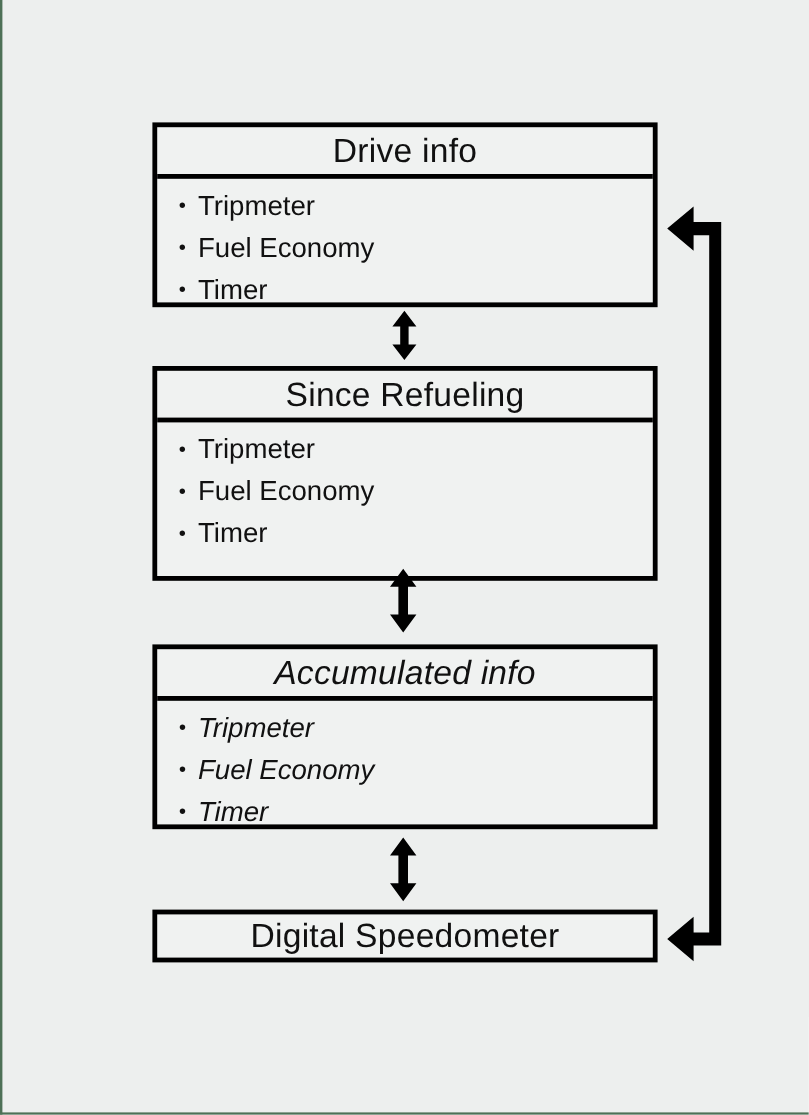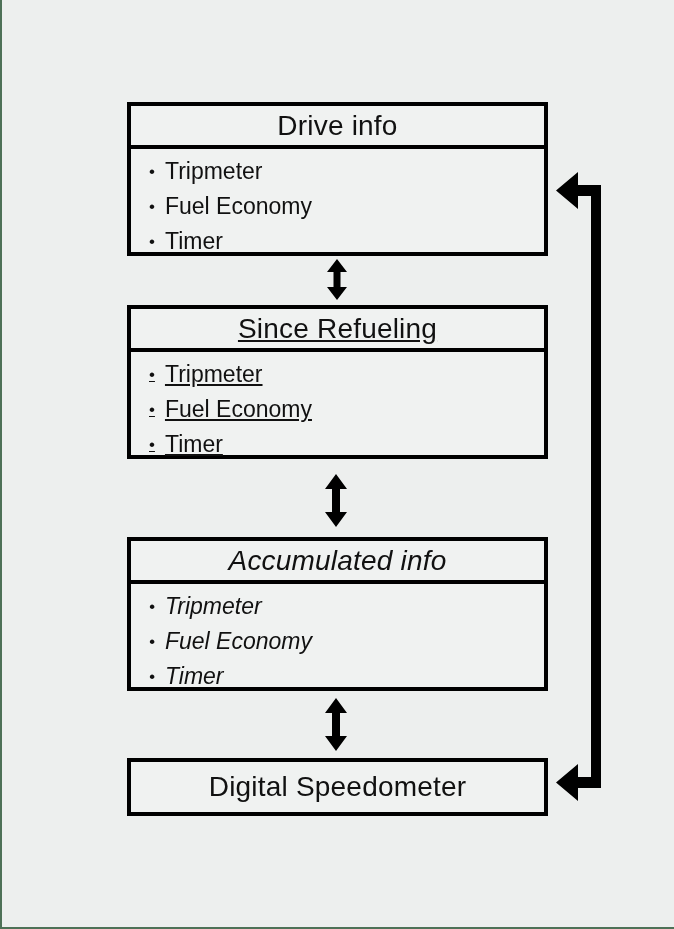--- a/index.html
+++ b/index.html
@@ -24,23 +24,23 @@
   }
   .box {
     position: absolute;
     left: 127px;
     width: 421px;
     box-sizing: border-box;
     border: 4px solid #000000;
     background: #f0f2f1;
   }
   .box--1 { top: 102px; height: 154px; }
-  .box--2 { top: 305px; height: 154px; text-decoration: underline; }
+  .box--2 { top: 305px; height: 179px; }
   .box--3 { top: 537px; height: 154px; font-style: italic; }
-  .box--4 { top: 758px; height: 58px; }
+  .box--4 { top: 758px; height: 44px; }
   .box-header {
     height: 39px;
     border-bottom: 4px solid #000000;
     display: flex;
     align-items: center;
     justify-content: center;
     font-size: 28px;
     letter-spacing: 0.2px;
     white-space: nowrap;
   }

